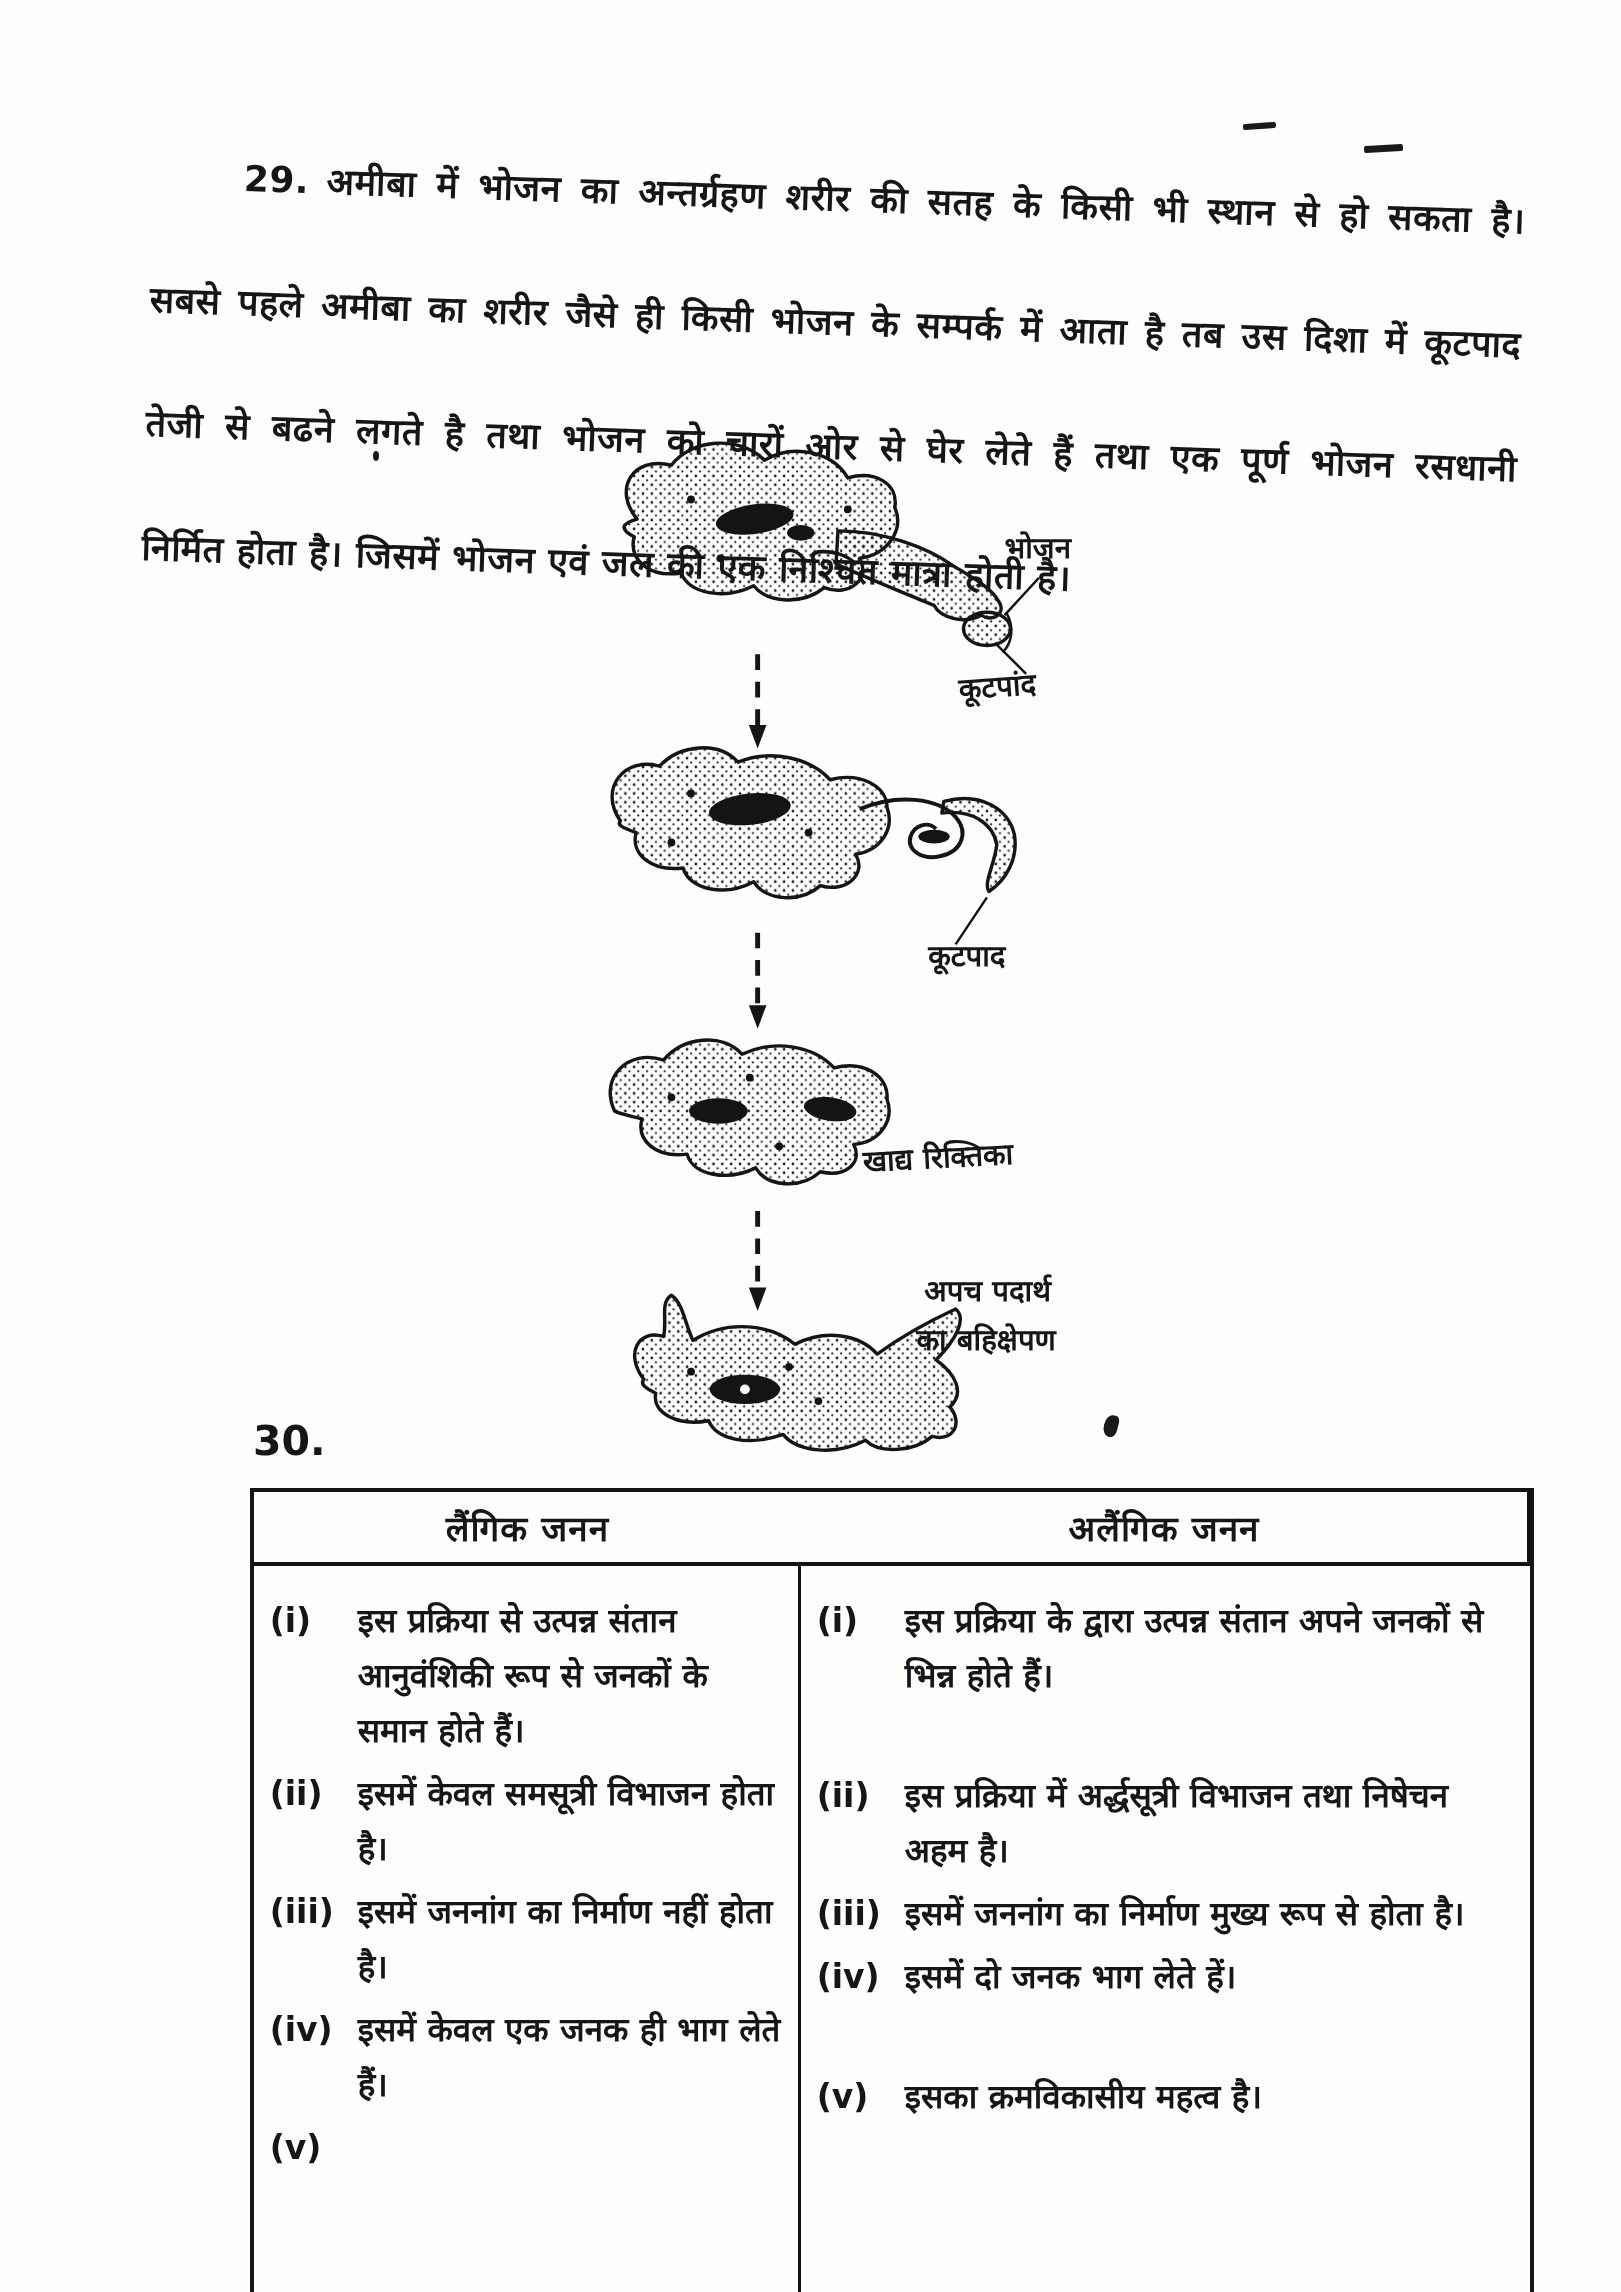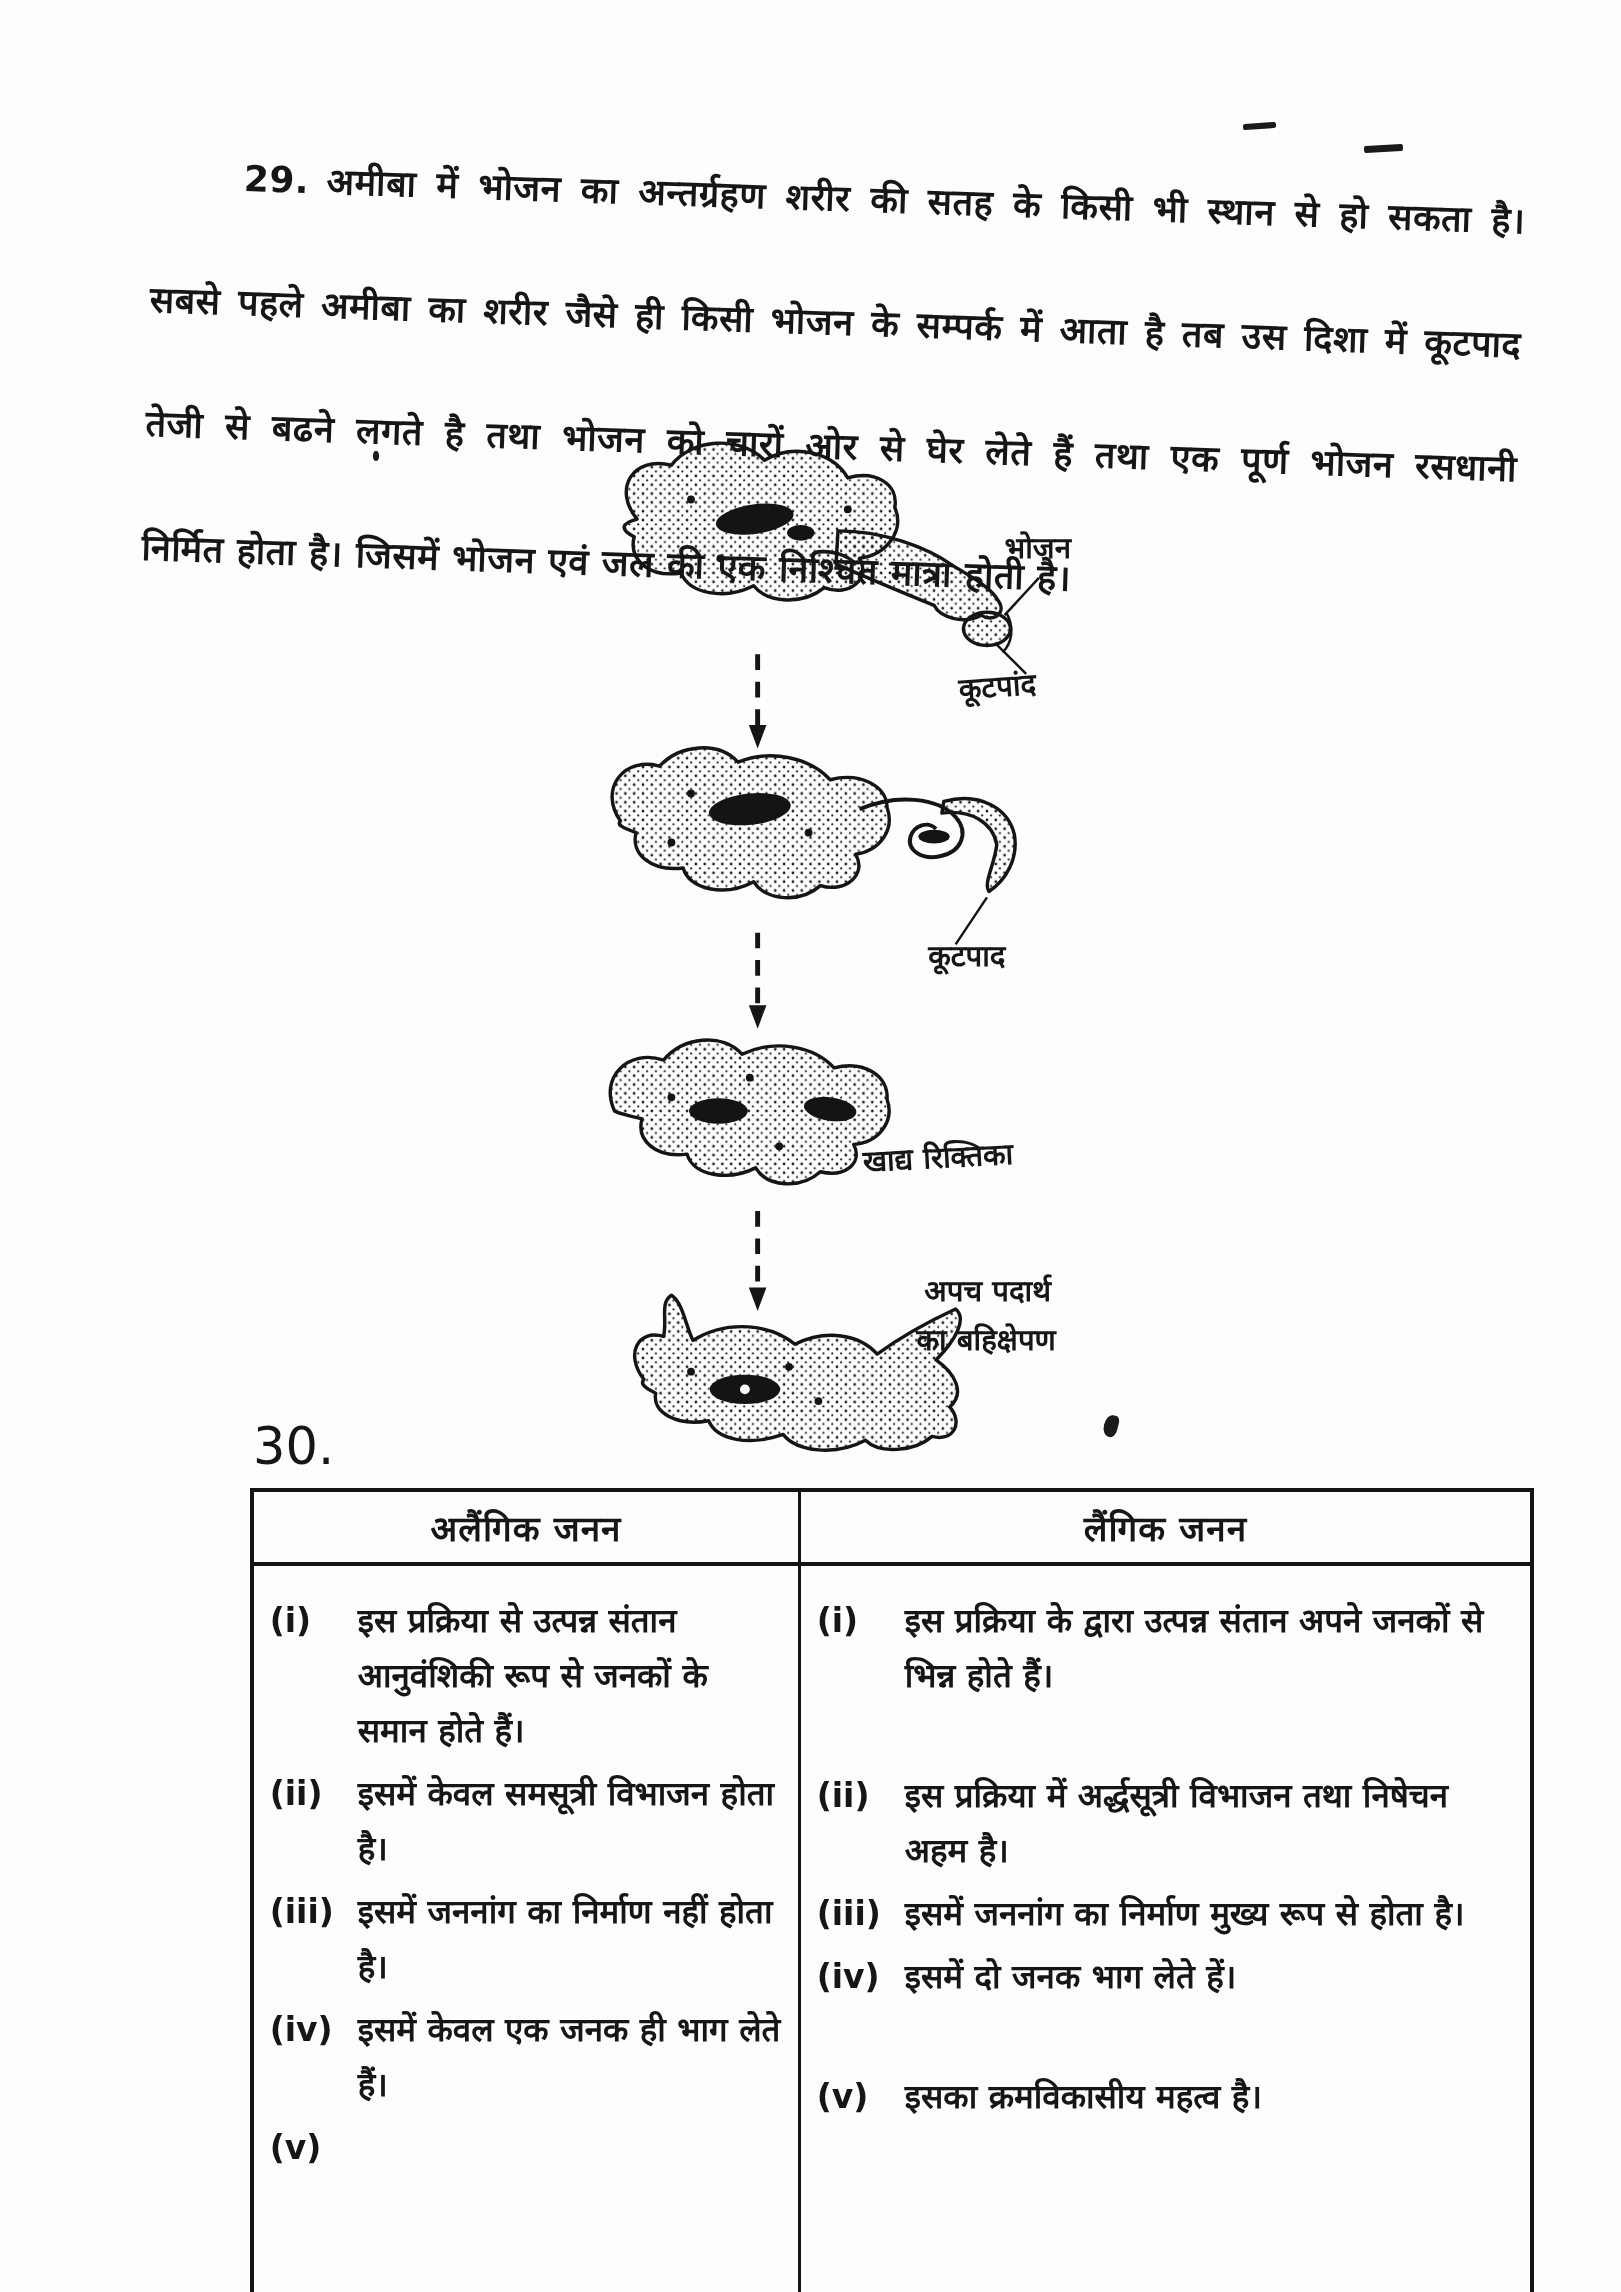--- a/index.html
+++ b/index.html
@@ -31,21 +31,21 @@
   .a3{left:373px;top:451px;width:5.9px;height:9.8px;border-radius:50%;}
   .a4{left:1104px;top:1415px;width:13.7px;height:21.6px;border-radius:50% 30% 40% 50%;transform:rotate(14deg);}
   
   .diagram{position:absolute;left:544px;top:421px;width:686px;height:1039px;}
   .diagram text{font-size:30px;font-weight:bold;fill:#161616;font-family:"DejaVu Sans",sans-serif;}
   .blob{fill:url(#stip);stroke:#151515;stroke-width:3.5;stroke-linejoin:round;}
   .dark{fill:#141414;stroke:none;}
   .lead{stroke:#151515;stroke-width:2.5;fill:none;}
   .dashline{stroke:#151515;stroke-width:5;stroke-dasharray:16 12;}
   
-  .q30num{position:absolute;left:253px;top:1417px;font-size:51px;font-weight:normal;}
+  .q30num{position:absolute;left:253px;top:1417px;font-size:41px;font-weight:bold;}
   .tbl{
     position:absolute;left:250px;top:1488px;width:1276px;height:805px;
     border:4.9px solid #141414;border-bottom:none;
     display:grid;grid-template-columns:547px 1fr;grid-template-rows:74px 1fr;
     background:#fdfdfb;
   }
   .th{
     border-bottom:4.9px solid #141414;
     display:flex;align-items:center;justify-content:center;
     font-size:35px;font-weight:bold;letter-spacing:1px;
@@ -144,22 +144,22 @@
         <circle class="dark" cx="280" cy="1000" r="4"></circle>
         <circle class="dark" cx="250" cy="965" r="4"></circle>
       <text x="388" y="898">अपच पदार्थ</text>
       <text x="380" y="948">का बहिक्षेपण</text>
     </g>
   </svg>
 
   <div class="q30num">30.</div>
 
   <div class="tbl">
+    <div class="th">लैंगिक जनन</div>
     <div class="th thl">अलैंगिक जनन</div>
-    <div class="th">लैंगिक जनन</div>
 
     <div class="td tdl">
       <div class="item"><span class="inum">(i)</span><span>इस प्रक्रिया से उत्पन्न संतान आनुवंशिकी रूप से जनकों के समान होते हैं।</span></div>
       <div class="item"><span class="inum">(ii)</span><span>इसमें केवल समसूत्री विभाजन होता है।</span></div>
       <div class="item"><span class="inum">(iii)</span><span>इसमें जननांग का निर्माण नहीं होता है।</span></div>
       <div class="item"><span class="inum">(iv)</span><span>इसमें केवल एक जनक ही भाग लेते हैं।</span></div>
       <div class="item"><span class="inum">(v)</span></div>
     </div>
 
     <div class="td">

